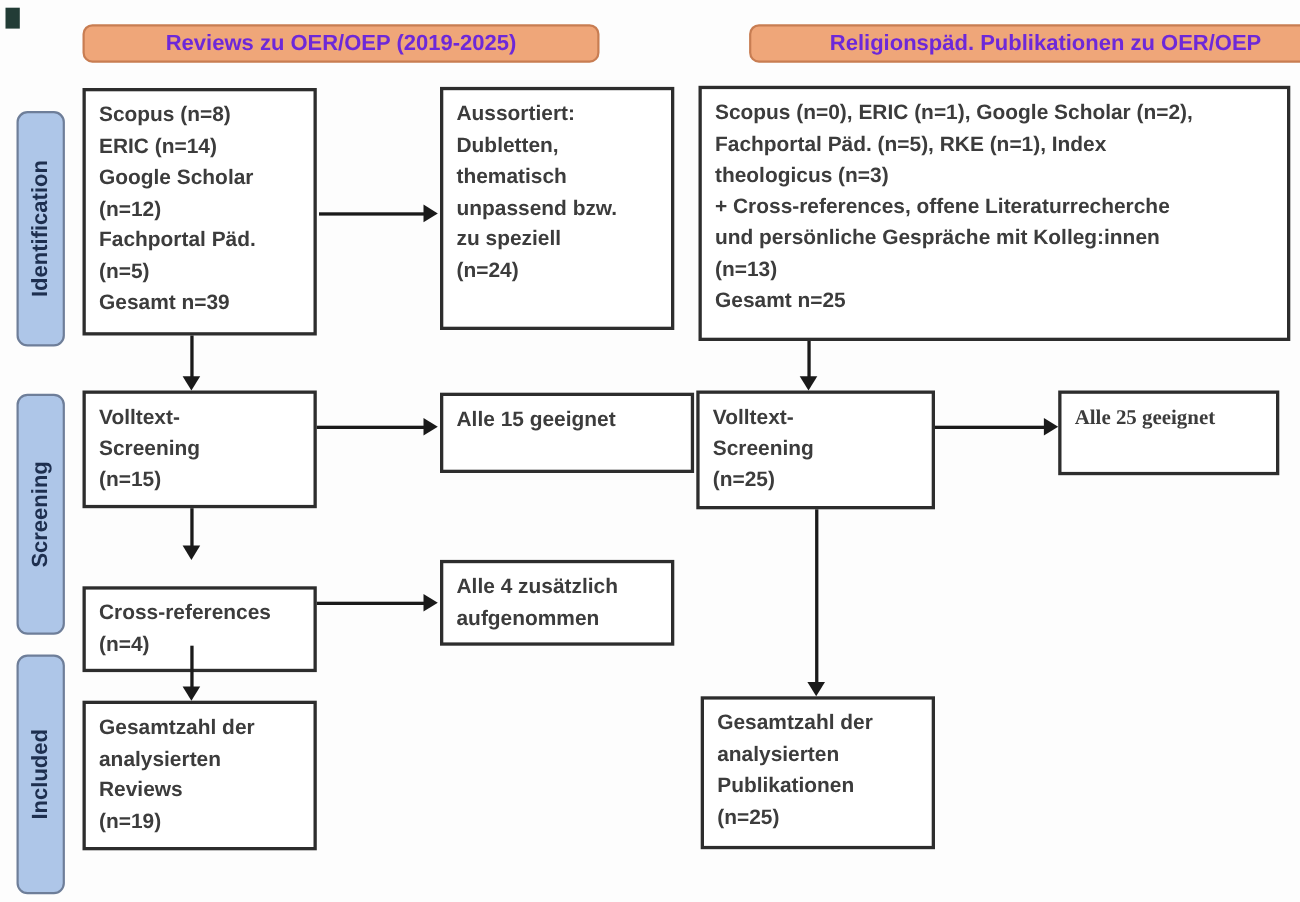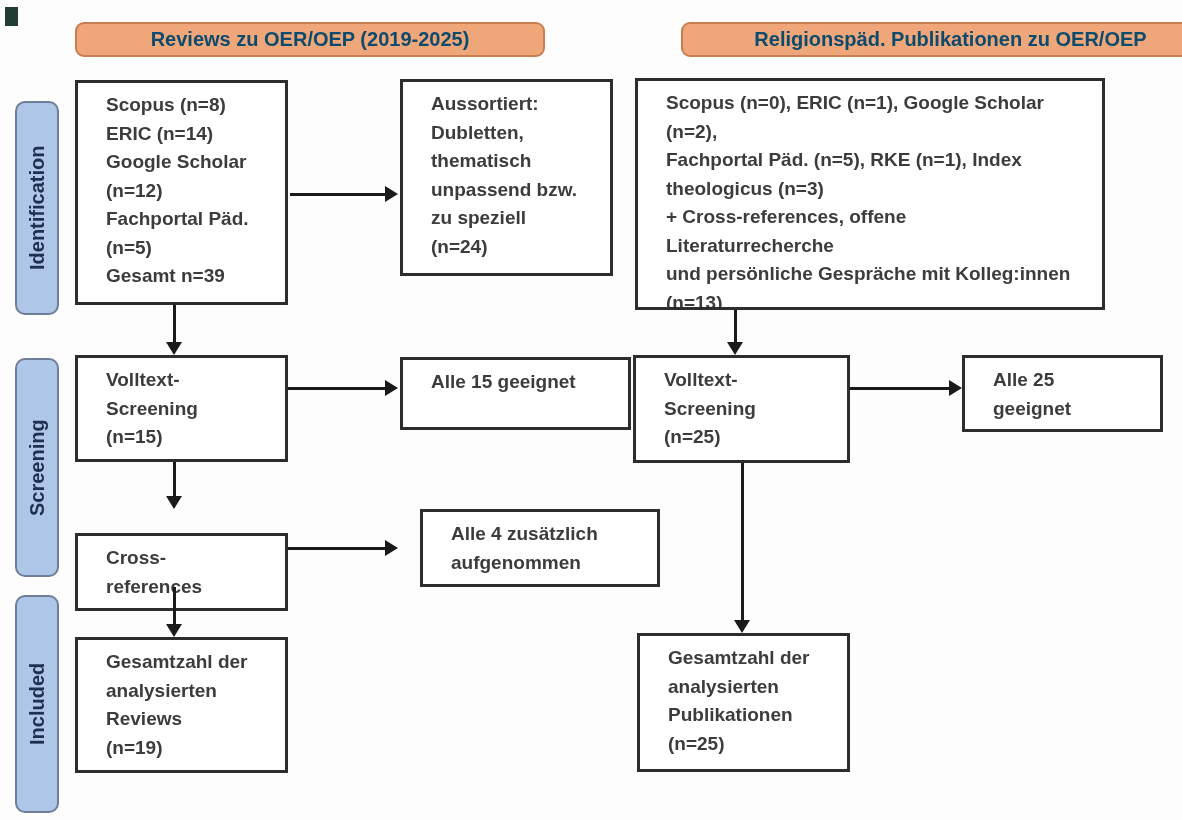--- a/index.html
+++ b/index.html
@@ -4,34 +4,34 @@
 <style>
   html, body { margin: 0; padding: 0; }
   body {
     width: 1182px; height: 820px; position: relative;
     background: #fdfdfd; overflow: hidden;
     font-family: "Liberation Sans", sans-serif;
   }
   .abs { position: absolute; box-sizing: border-box; }
   .header {
     background: #efa679; border: 2px solid #c87d52; border-radius: 9px;
-    color: #0c4a6e; font-weight: bold; font-size: 20px;
+    color: #6d28d9; font-weight: bold; font-size: 20px;
     display: flex; align-items: center; justify-content: center;
     text-align: center; white-space: nowrap;
   }
   .stage {
     background: #aec6e8; border: 2px solid #6e7e99; border-radius: 10px;
     color: #1e2f4f; font-weight: bold; font-size: 20px;
     display: flex; align-items: center; justify-content: center;
     writing-mode: vertical-rl; transform: rotate(180deg);
   }
   .box {
     background: #ffffff; border: 3px solid #2d2d2d;
     color: #3c3c3c; font-weight: bold; font-size: 19px; line-height: 1.5;
-    padding: 8px 28px; white-space: pre-line; overflow: hidden;
+    padding: 8px 12px; white-space: pre-line; overflow: hidden;
   }
   .arrow-h { position: absolute; height: 3px; background: #1a1a1a; }
   .arrow-h::after {
     content: ""; position: absolute; right: -12px; top: -7px; width: 0; height: 0;
     border-left: 13px solid #1a1a1a; border-top: 8px solid transparent; border-bottom: 8px solid transparent;
   }
   .arrow-v { position: absolute; width: 3px; background: #1a1a1a; }
   .arrow-v::after {
     content: ""; position: absolute; bottom: -12px; left: -7px; width: 0; height: 0;
     border-top: 13px solid #1a1a1a; border-left: 8px solid transparent; border-right: 8px solid transparent;
@@ -52,50 +52,50 @@
   <div class="stage abs" style="left:15px;top:358px;width:44px;height:219px;">Screening</div>
   <div class="stage abs" style="left:15px;top:595px;width:44px;height:218px;">Included</div>
 
   <div class="box abs" style="left:75px;top:80px;width:213px;height:225px;">Scopus (n=8)
 ERIC (n=14)
 Google Scholar
 (n=12)
 Fachportal Päd.
 (n=5)
 Gesamt n=39</div>
-  <div class="box abs" style="left:400px;top:79px;width:213px;height:197px;">Aussortiert:
+  <div class="box abs" style="left:400px;top:79px;width:213px;height:221px;">Aussortiert:
 Dubletten,
 thematisch
 unpassend bzw.
 zu speziell
 (n=24)</div>
   <div class="box abs" style="left:75px;top:355px;width:213px;height:107px;">Volltext-
 Screening
 (n=15)</div>
   <div class="box abs" style="left:400px;top:357px;width:231px;height:73px;">Alle 15 geeignet</div>
   <div class="box abs" style="left:75px;top:509px;width:213px;height:78px;margin-top:24px;">Cross-references
 (n=4)</div>
-  <div class="box abs" style="left:400px;top:509px;width:240px;height:78px;margin-left:20px;">Alle 4 zusätzlich
+  <div class="box abs" style="left:400px;top:509px;width:213px;height:78px;">Alle 4 zusätzlich
 aufgenommen</div>
   <div class="box abs" style="left:75px;top:637px;width:213px;height:136px;">Gesamtzahl der
 analysierten
 Reviews
 (n=19)</div>
 
-  <div class="box abs" style="left:635px;top:78px;width:470px;height:232px;">Scopus (n=0), ERIC (n=1), Google Scholar (n=2),
+  <div class="box abs" style="left:635px;top:78px;width:538px;height:232px;">Scopus (n=0), ERIC (n=1), Google Scholar (n=2),
 Fachportal Päd. (n=5), RKE (n=1), Index
 theologicus (n=3)
 + Cross-references, offene Literaturrecherche
 und persönliche Gespräche mit Kolleg:innen
 (n=13)
 Gesamt n=25</div>
   <div class="box abs" style="left:633px;top:355px;width:217px;height:108px;">Volltext-
 Screening
 (n=25)</div>
-  <div class="box abs" style="left:962px;top:355px;width:201px;height:77px;">Alle 25 geeignet</div>
+  <div class="box abs" style="left:962px;top:355px;width:201px;height:77px;font-family:Liberation Serif, serif;">Alle 25 geeignet</div>
   <div class="box abs" style="left:637px;top:633px;width:213px;height:139px;">Gesamtzahl der
 analysierten
 Publikationen
 (n=25)</div>
 
   <div class="arrow-h" style="left:290px;top:193px;width:96px;"></div>
   <div class="arrow-v" style="left:173px;top:305px;height:38px;"></div>
   <div class="arrow-h" style="left:288px;top:387px;width:98px;"></div>
   <div class="arrow-v" style="left:173px;top:462px;height:35px;"></div>
   <div class="arrow-h" style="left:288px;top:547px;width:98px;"></div>

